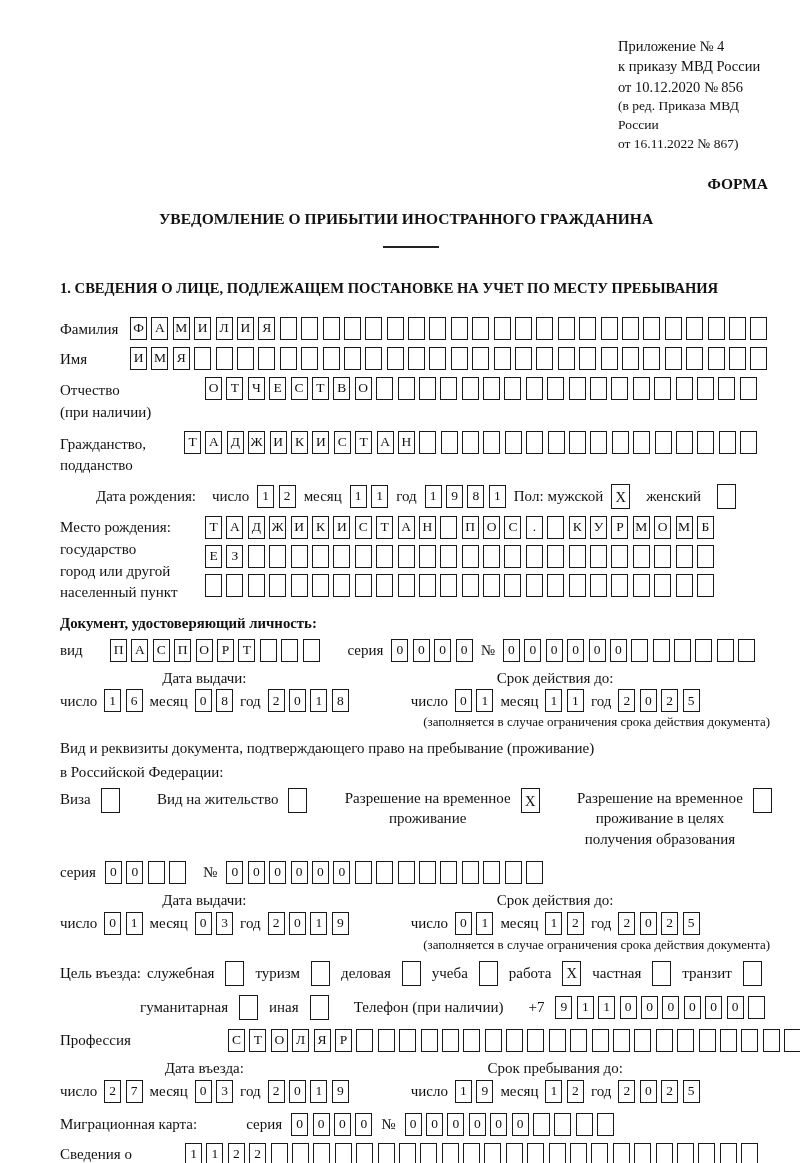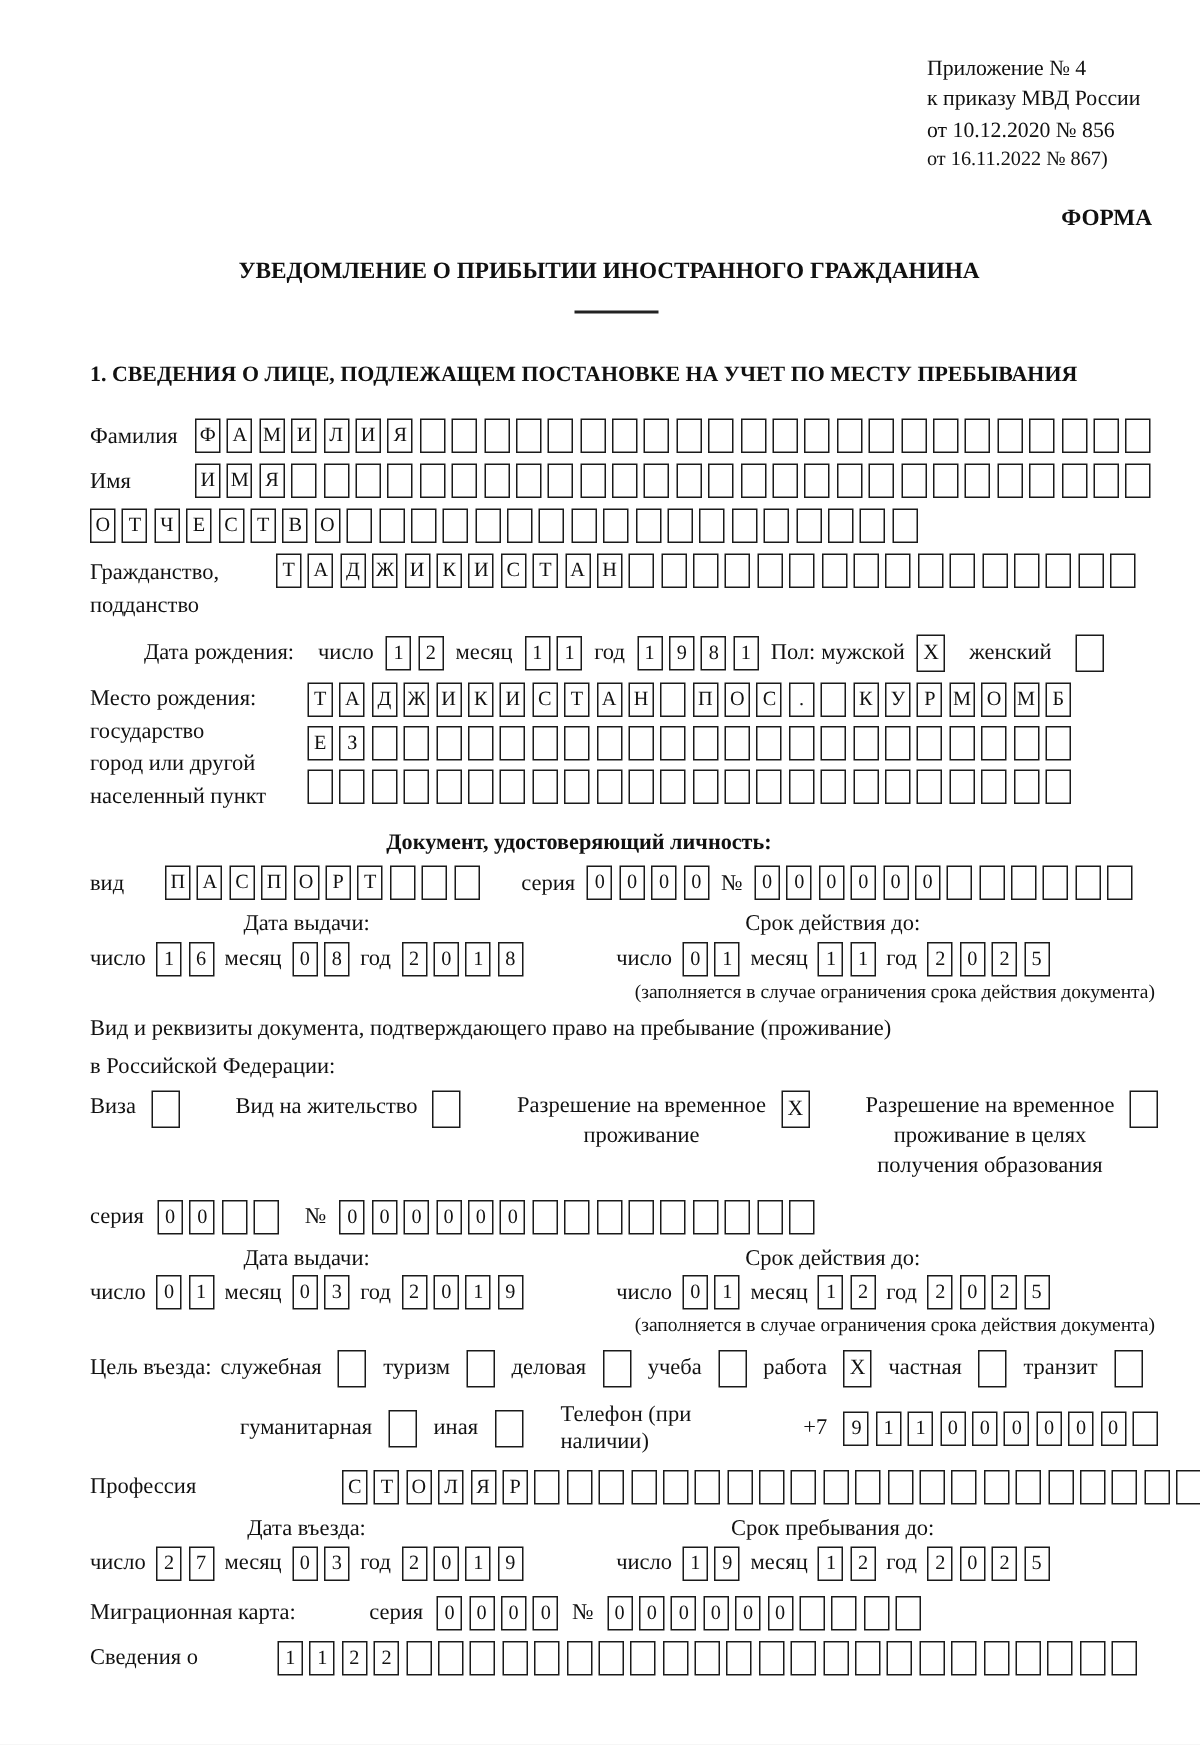--- a/index.html
+++ b/index.html
@@ -19,41 +19,42 @@
   .row .lbl{padding-top:3px;}
   .lblcol div{line-height:1.45;}
   .w70{width:70px;} .w124{width:124px;} .w145{width:145px;}
   .cellrow{display:flex;gap:4.4px;flex-wrap:nowrap;}
   .cell{box-sizing:border-box;flex:0 0 17px;width:17px;height:23px;border:1.5px solid #1a1a1a;
         display:flex;align-items:center;justify-content:center;font-size:13.5px;background:#fff;}
   .cb{box-sizing:border-box;display:inline-flex;flex:0 0 19px;width:19px;height:25px;
       border:1.6px solid #1a1a1a;align-items:center;justify-content:center;font-size:14.5px;background:#fff;}
   .stack{display:flex;flex-direction:column;gap:6px;}
   .gap8{margin-left:8px;} .gap14{margin-left:14px;} .gap20{margin-left:20px;} .gap40{margin-left:40px;}
-  .doc-heading{text-align:center;font-weight:bold;font-size:14.8px;margin:10px 60px 6px 0;}
+  .doc-heading{text-align:left;font-weight:bold;font-size:14.8px;margin:10px 60px 6px 0;}
   .dg-title{text-align:center;font-size:15px;margin-bottom:2px;}
   .dateline{display:flex;align-items:center;gap:7px;}
   .datepair{display:flex;align-items:flex-end;margin-bottom:2px;}
   .note-right{text-align:right;font-size:13px;margin:1px 2px 8px 0;}
   .permit-row{display:flex;align-items:flex-start;justify-content:space-between;margin:4px 0 12px;}
   .permit-item{display:flex;align-items:flex-start;gap:10px;}
   .permit-item .pl{padding-top:2px;}
   .permit-label-c{text-align:center;line-height:1.35;}
   .goal-row{display:flex;align-items:center;gap:11px;margin-bottom:9px;}
   .reps{display:flex;align-items:flex-start;margin-top:2px;}
 </style>
 </head>
 <body>
 
 <div class="page">
 
   <div class="appendix">
     <div class="ap-line">Приложение № 4</div>
     <div class="ap-line">к приказу МВД России</div>
     <div class="ap-line">от 10.12.2020 № 856</div>
+    <div class="ap-line edition">(в ред. Приказа МВД России</div>
     <div class="ap-line edition">от 16.11.2022 № 867)</div>
   </div>
 
   <div class="forma">ФОРМА</div>
 
   <div class="title">
     <div>УВЕДОМЛЕНИЕ О ПРИБЫТИИ ИНОСТРАННОГО ГРАЖДАНИНА</div>
     <div><span class="blank-line"></span></div>
   </div>
 
@@ -125,20 +126,24 @@
         <span class="cell"></span>
         <span class="cell"></span>
         <span class="cell"></span>
         <span class="cell"></span>
         <span class="cell"></span>
         <span class="cell"></span>
       </div>
   </div>
 
   <div class="row">
+    <div class="lbl lblcol w145">
+      <div>Отчество</div>
+      <div>(при наличии)</div>
+    </div>
     <div class="cellrow">
         <span class="cell">О</span>
         <span class="cell">Т</span>
         <span class="cell">Ч</span>
         <span class="cell">Е</span>
         <span class="cell">С</span>
         <span class="cell">Т</span>
         <span class="cell">В</span>
         <span class="cell">О</span>
         <span class="cell"></span>
@@ -517,21 +522,21 @@
     <span>учеба</span>
     <span class="cb"></span>
     <span>работа</span>
     <span class="cb">X</span>
     <span>частная</span>
     <span class="cb"></span>
     <span>транзит</span>
     <span class="cb"></span>
   </div>
 
-  <div class="goal-row" style="margin-left:100px;">
+  <div class="goal-row" style="margin-left:80px;text-align:right;">
     <span>гуманитарная</span>
     <span class="cb"></span>
     <span>иная</span>
     <span class="cb"></span>
     <span class="gap14">Телефон (при наличии)</span>
     <span class="gap14">+7</span>
     <span class="cellrow">
         <span class="cell">9</span>
         <span class="cell">1</span>
         <span class="cell">1</span>

